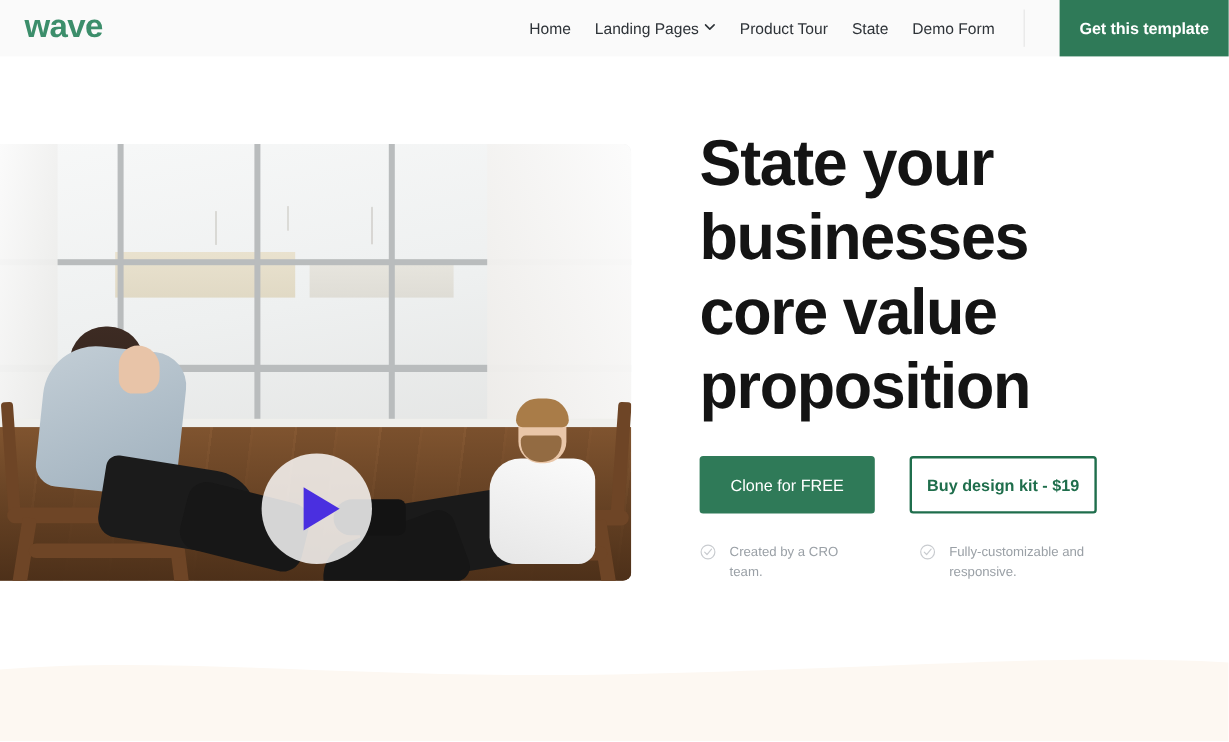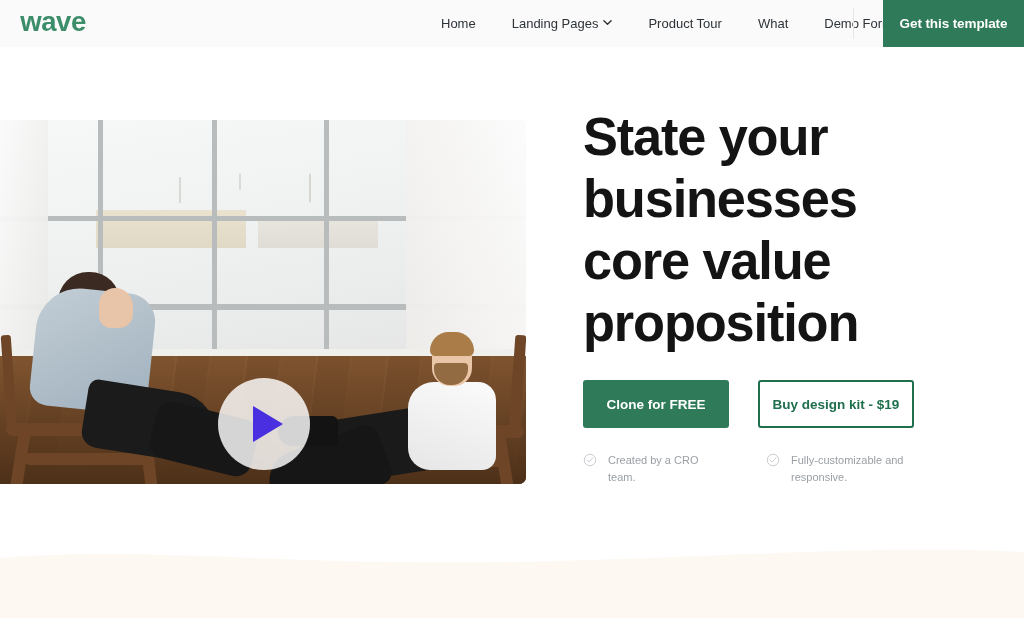--- a/index.html
+++ b/index.html
@@ -19,21 +19,21 @@
   }
   .logo {
     position:absolute; left:21px; top:7px;
     font-size:27px; font-weight:bold;
     color:#3c8e6b; letter-spacing:-0.5px;
     font-family:"Liberation Sans", sans-serif;
     transform:scaleX(1.02);
   }
   .nav {
     position:absolute; left:441px; top:0; height:47px;
-    display:flex; align-items:center; gap:16px;
+    display:flex; align-items:center; gap:0;
   }
   .nav-item {
     font-size:13px; color:#2e3338;
     padding:0 10px; height:47px;
     display:flex; align-items:center; gap:5px;
     cursor:pointer; white-space:nowrap;
   }
   .nav-item:first-child { padding-left:0; }
   .chev { display:inline-block; width:9px; height:9px; position:relative; top:-1px; }
   .chev svg { display:block; }
@@ -167,21 +167,21 @@
   }
   .subhead {
     margin-top:21px;
     font-size:15.5px; line-height:22px;
     color:#5c6672; max-width:362px;
   }
   .btnrow { margin-top:27px; display:flex; gap:29px; align-items:center; }
   .btn-primary {
     width:146px; height:48px;
     background:#2f7a58; color:#fff;
-    font-size:13.5px; font-weight:bold;
+    font-size:13.5px; font-weight:normal;
     border:none; border-radius:3px;
     display:flex; align-items:center; justify-content:center;
     cursor:pointer; font-family:"Liberation Sans", sans-serif;
   }
   .btn-outline {
     width:156px; height:48px;
     background:transparent; color:#1f6e4c;
     font-size:13.5px; font-weight:bold;
     border:2px solid #1f6e4c; border-radius:3px;
     display:flex; align-items:center; justify-content:center;
@@ -217,21 +217,21 @@
         <span class="chev">
           <svg width="9" height="9" viewBox="0 0 10 10">
               <path d="M1 3 L5 7 L9 3" stroke="#2e3338" stroke-width="1.5" fill="none" stroke-linecap="round" stroke-linejoin="round"></path>
             </svg>
         </span>
       </div>
       <div class="nav-item">
         <span>Product Tour</span>
       </div>
       <div class="nav-item">
-        <span>What</span>
+        <span>State</span>
       </div>
       <div class="nav-item">
         <span>Demo Form</span>
       </div>
     </nav>
 
     <div class="nav-divider"></div>
 
     <button class="cta-header">Get this template</button>
   </div>

